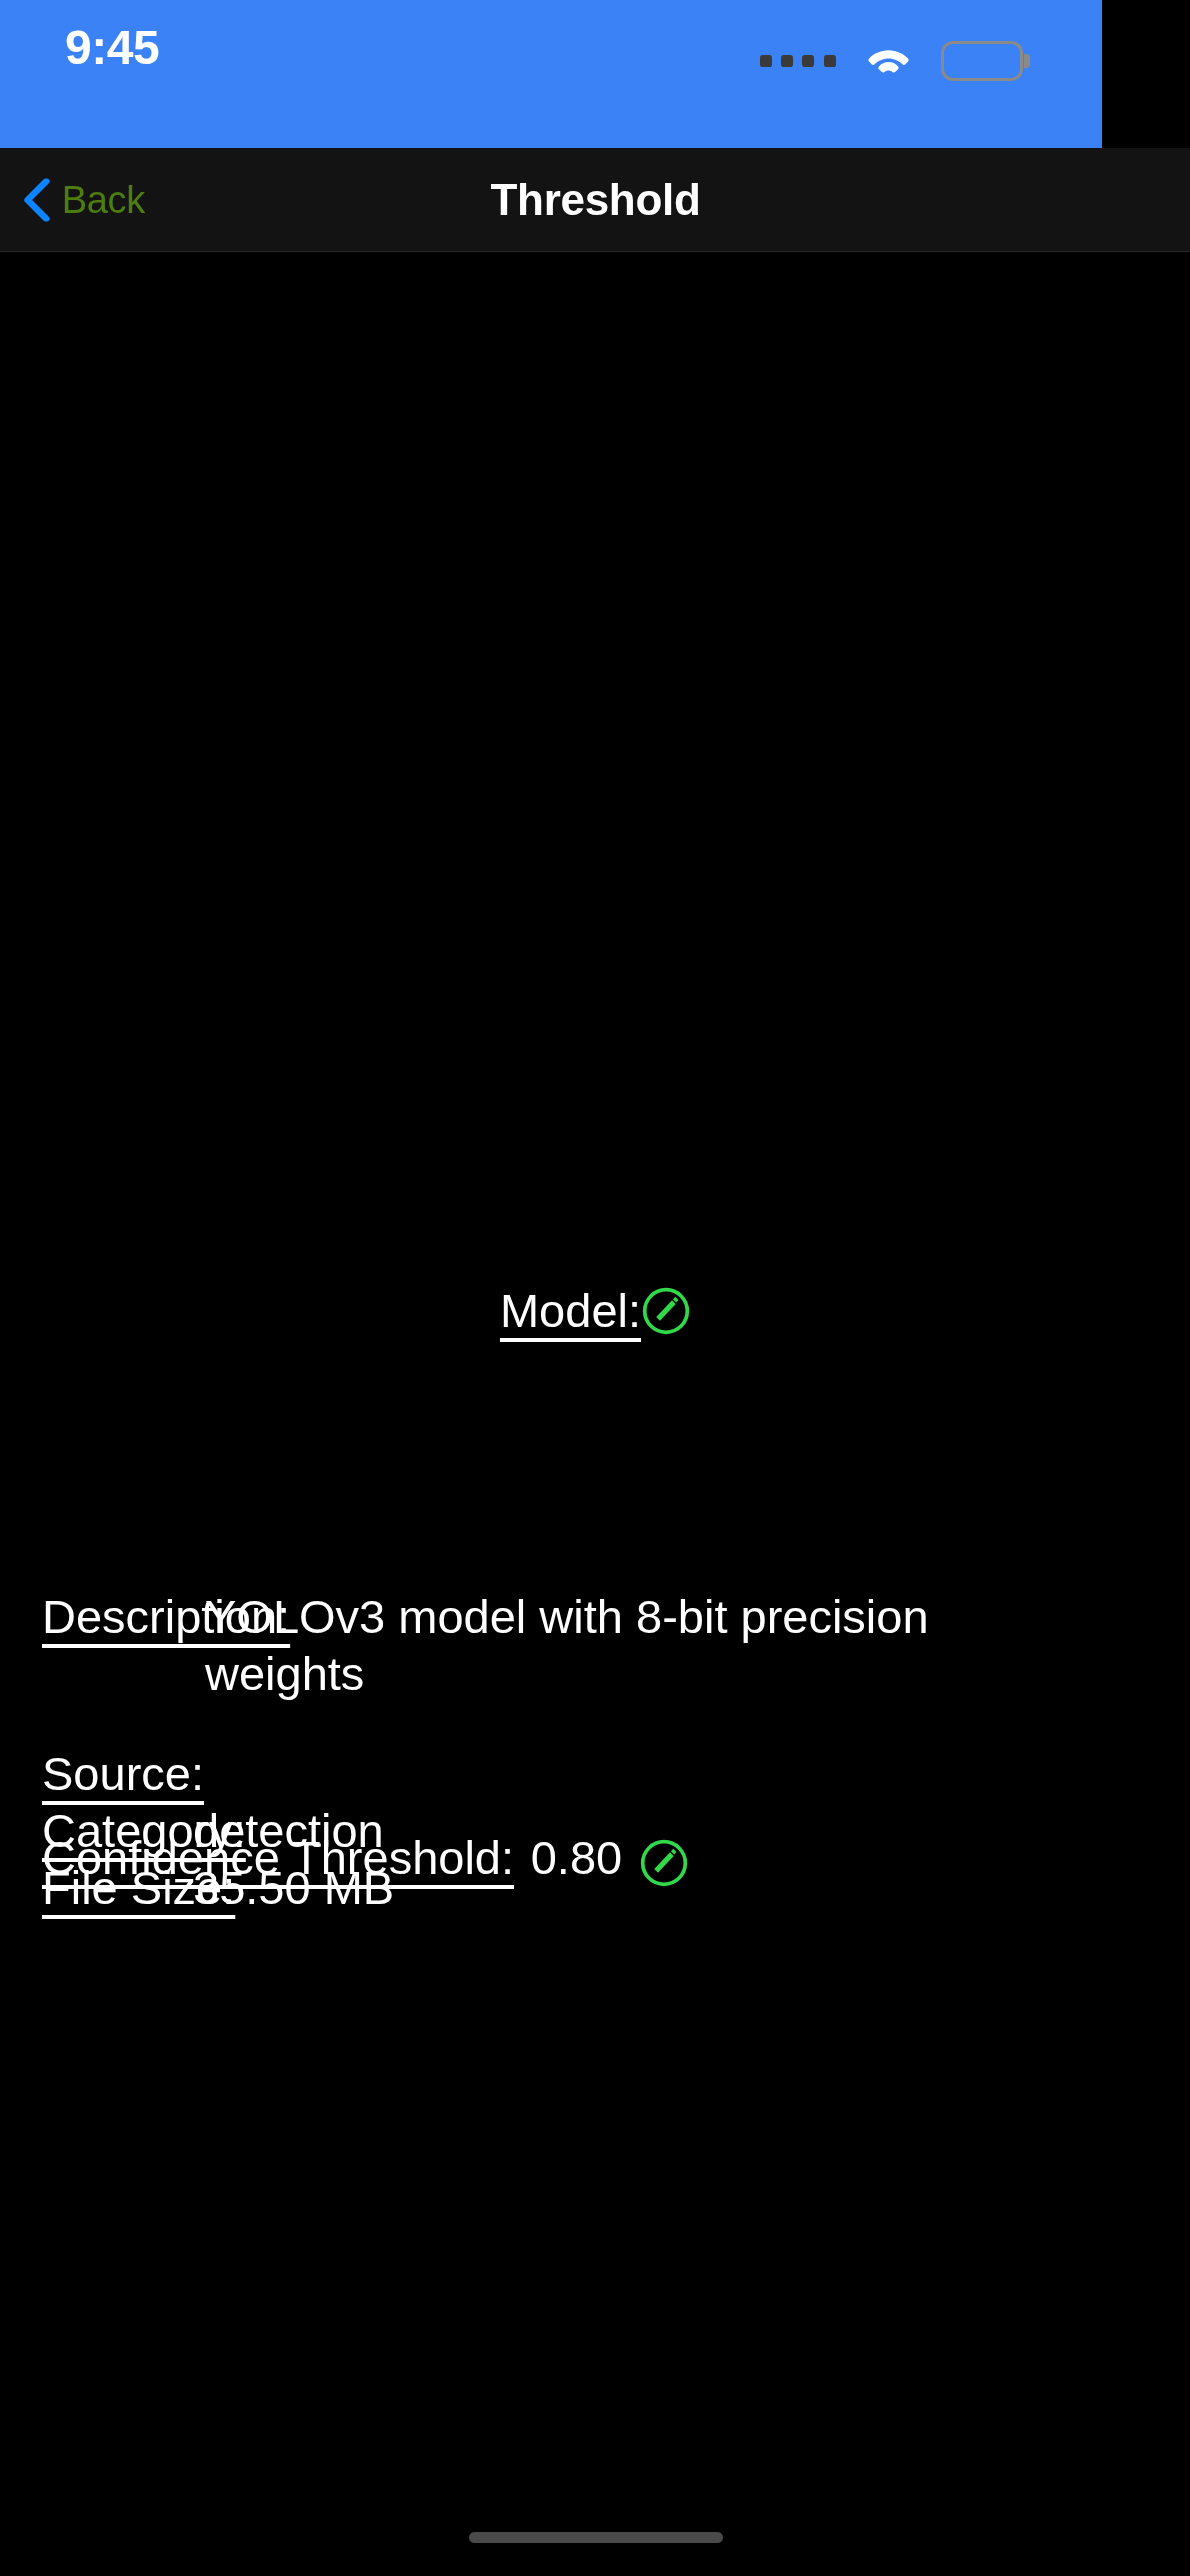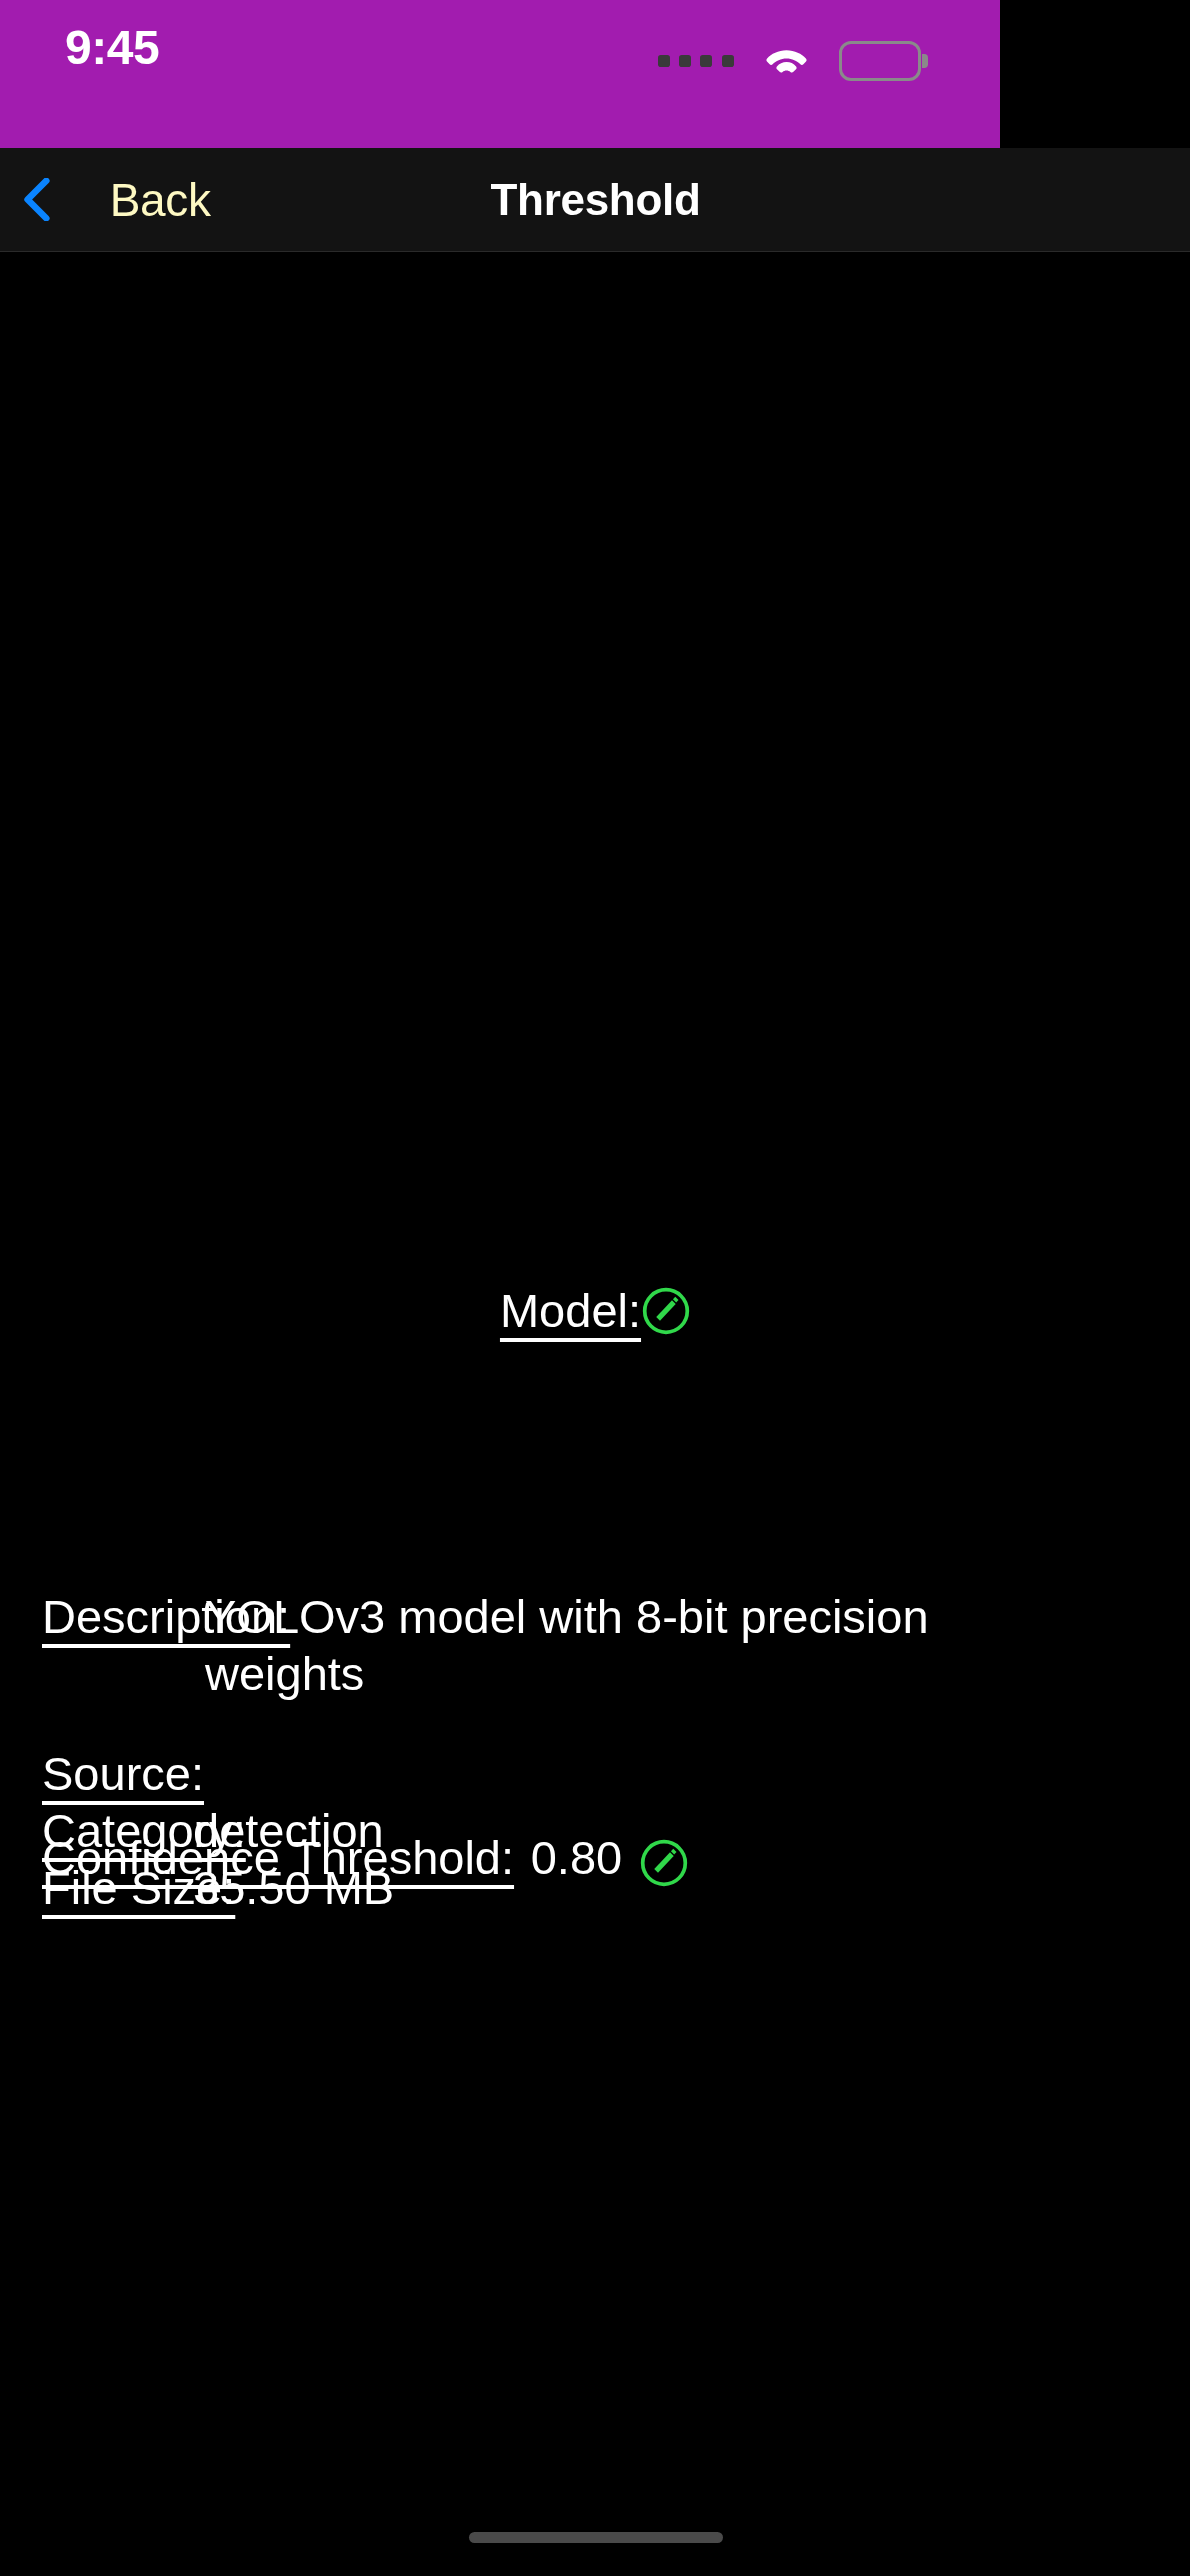--- a/index.html
+++ b/index.html
@@ -6,22 +6,22 @@
   html, body {
     width:1191px; height:2576px;
     background:#000000;
     font-family:"Liberation Sans", sans-serif;
     overflow:hidden;
   }
   .phone { position:relative; width:1191px; height:2576px; background:#000000; }
 
   
   .status-bar {
-    position:absolute; top:0; left:0; width:1000px; height:148px;
-    background:#a21caf;
+    position:absolute; top:0; left:0; width:1102px; height:148px;
+    background:#3b82f6;
   }
   .status-time {
     position:absolute; left:65px; top:20.4px;
     font-size:48px; font-weight:700; color:#ffffff;
     letter-spacing:-0.5px; line-height:56px;
   }
   .status-right {
     position:absolute; right:72px; top:41px;
     display:flex; align-items:center; gap:32px;
   }
@@ -52,22 +52,22 @@
     background:#131313;
     border-bottom:0.9px solid #2a2a2a;
   }
   .nav-back {
     position:absolute; left:20.4px; top:50%; transform:translateY(-50%);
     display:flex; align-items:center; gap:9.3px;
     cursor:pointer; background:none; border:none;
   }
   .chevron-left { display:block; width:32px; height:43px; }
   .nav-back-label {
-    font-size:46px; color:#fef9c3; line-height:1;
-    letter-spacing:-0.3px; white-space:nowrap;margin-left:48px;
+    font-size:38px; color:#4d7c0f; line-height:1;
+    letter-spacing:-0.3px; white-space:nowrap;
   }
   .nav-title {
     position:absolute; left:0; right:0; top:50%;
     transform:translateY(-50%);
     text-align:center;
     font-size:44px; font-weight:700; color:#ffffff;
     letter-spacing:-0.3px;
   }
 
   

